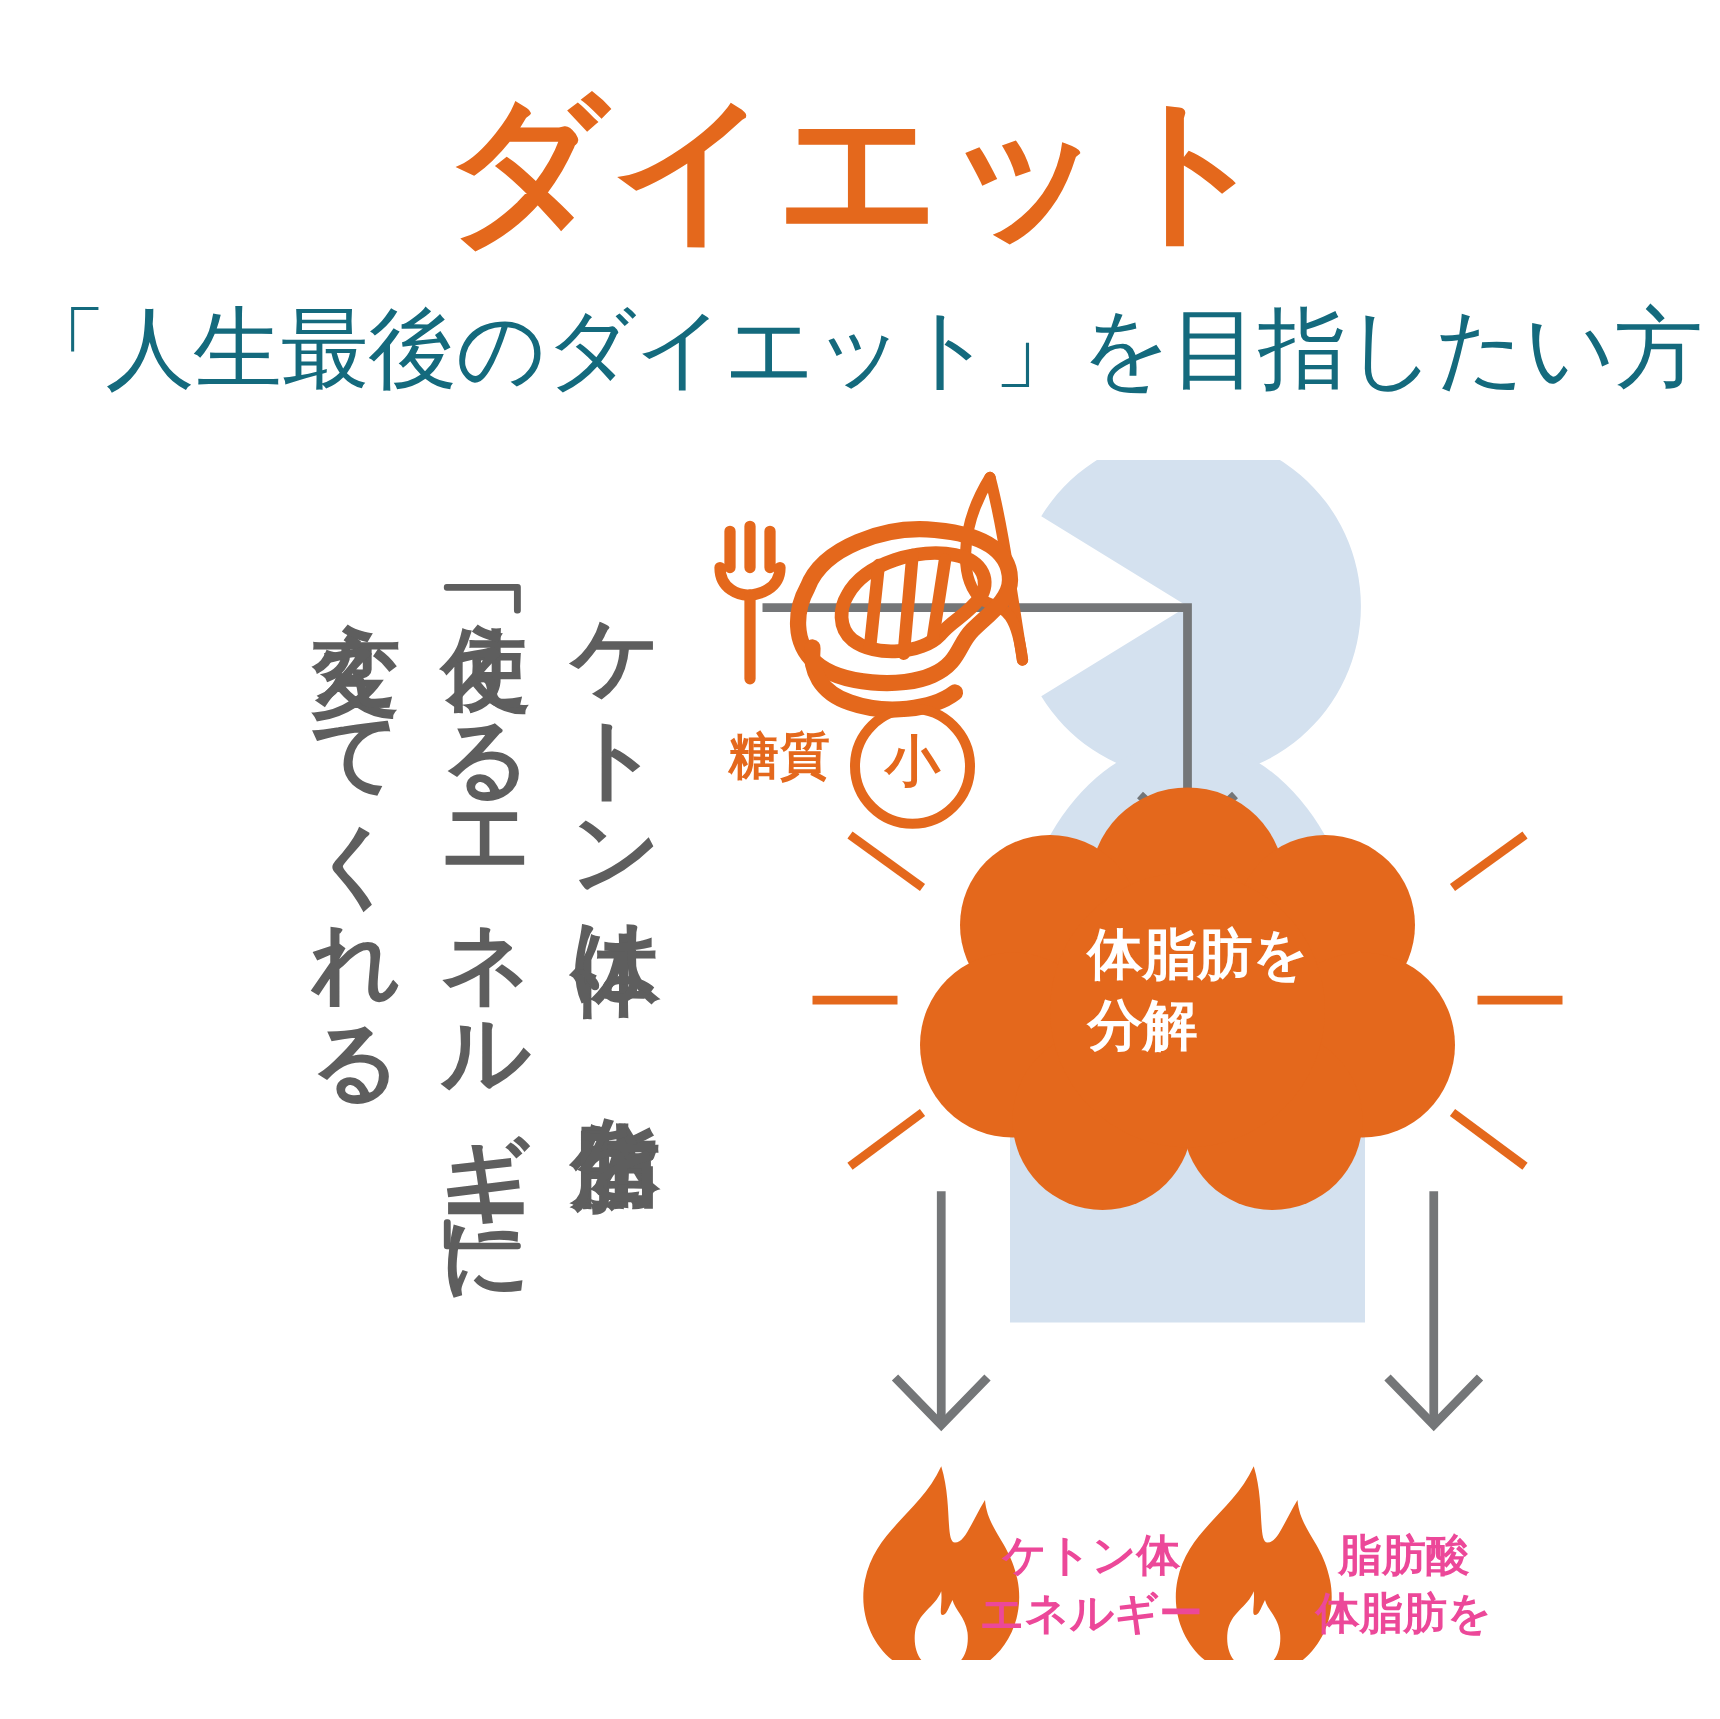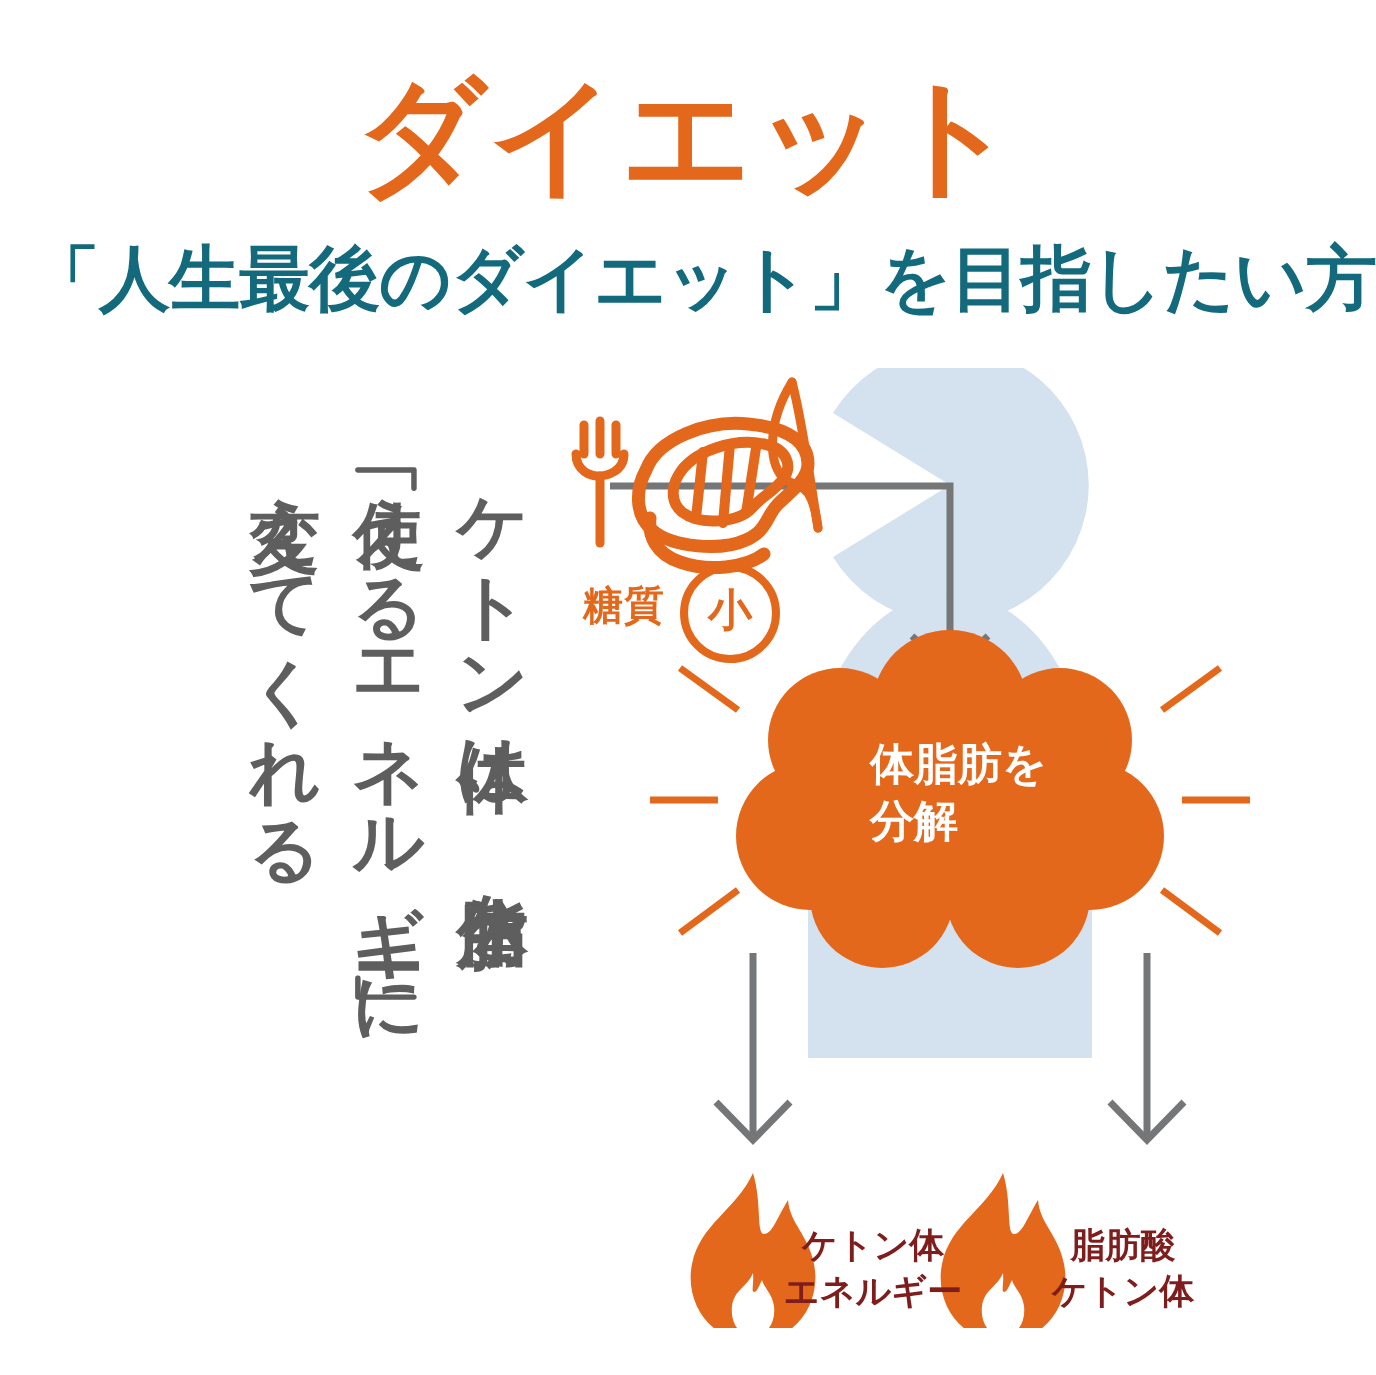--- a/index.html
+++ b/index.html
@@ -35,25 +35,25 @@
     line-height: 1.0;
     font-weight: 700;
     letter-spacing: 2px;
     white-space: nowrap;
   }
   .subtitle {
     position: absolute;
     left: 0;
     top: 243px;
     width: 1376px;
-    text-align: right;
+    text-align: center;
     color: #146a7d;
     font-size: 71px;
     line-height: 1.0;
-    font-weight: 700;
+    font-weight: 400;
     letter-spacing: -1px;
     white-space: nowrap;
   }
 
   
   .vcopy {
     position: absolute;
     left: 165px;
     top: 446px;
     width: 370px;
@@ -111,21 +111,21 @@
     font-size: 44px;
     font-weight: 700;
     line-height: 1.30;
     white-space: pre-line;
   }
 
   .flame-label {
     position: absolute;
     width: 220px;
     text-align: center;
-    color: #7f1d1d;
+    color: #ec4899;
     font-size: 35px;
     font-weight: 700;
     line-height: 1.32;
     white-space: pre-line;
   }
   .flame-label-a { left: 763px; top: 1222px; }
   .flame-label-b { left: 1013px; top: 1222px; }
 </style>
 </head>
 <body>
@@ -271,15 +271,15 @@
 
   <div class="lbl lbl-small">小</div>
 
   <div class="cloud-text">体脂肪を
 分解</div>
 
   <div class="flame-label flame-label-a">ケトン体
 エネルギー</div>
 
   <div class="flame-label flame-label-b">脂肪酸
-ケトン体</div>
+体脂肪を</div>
 
 </div>
 
 </body></html>

